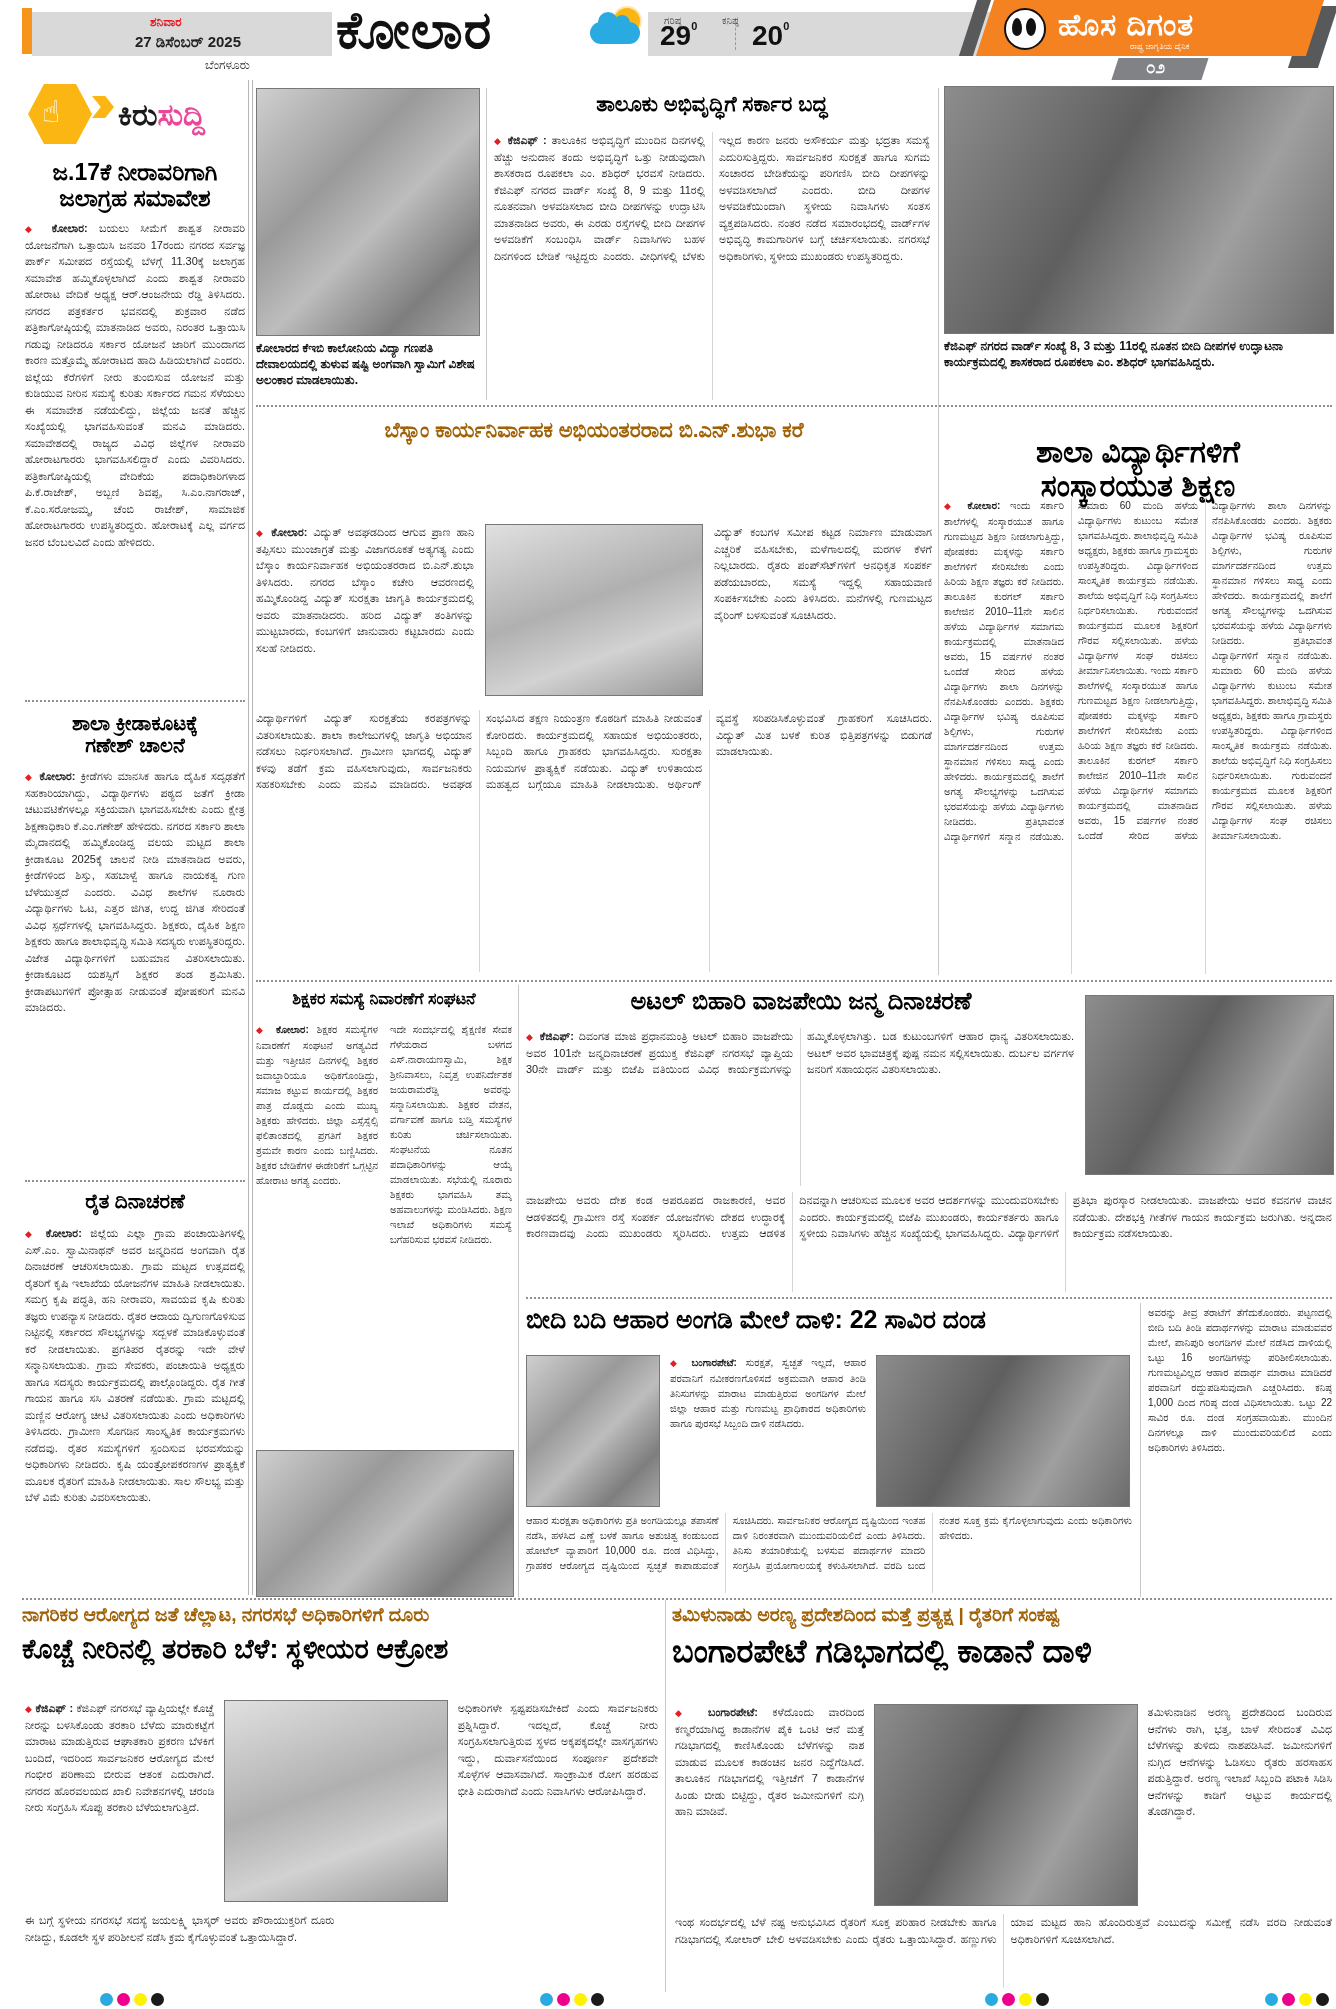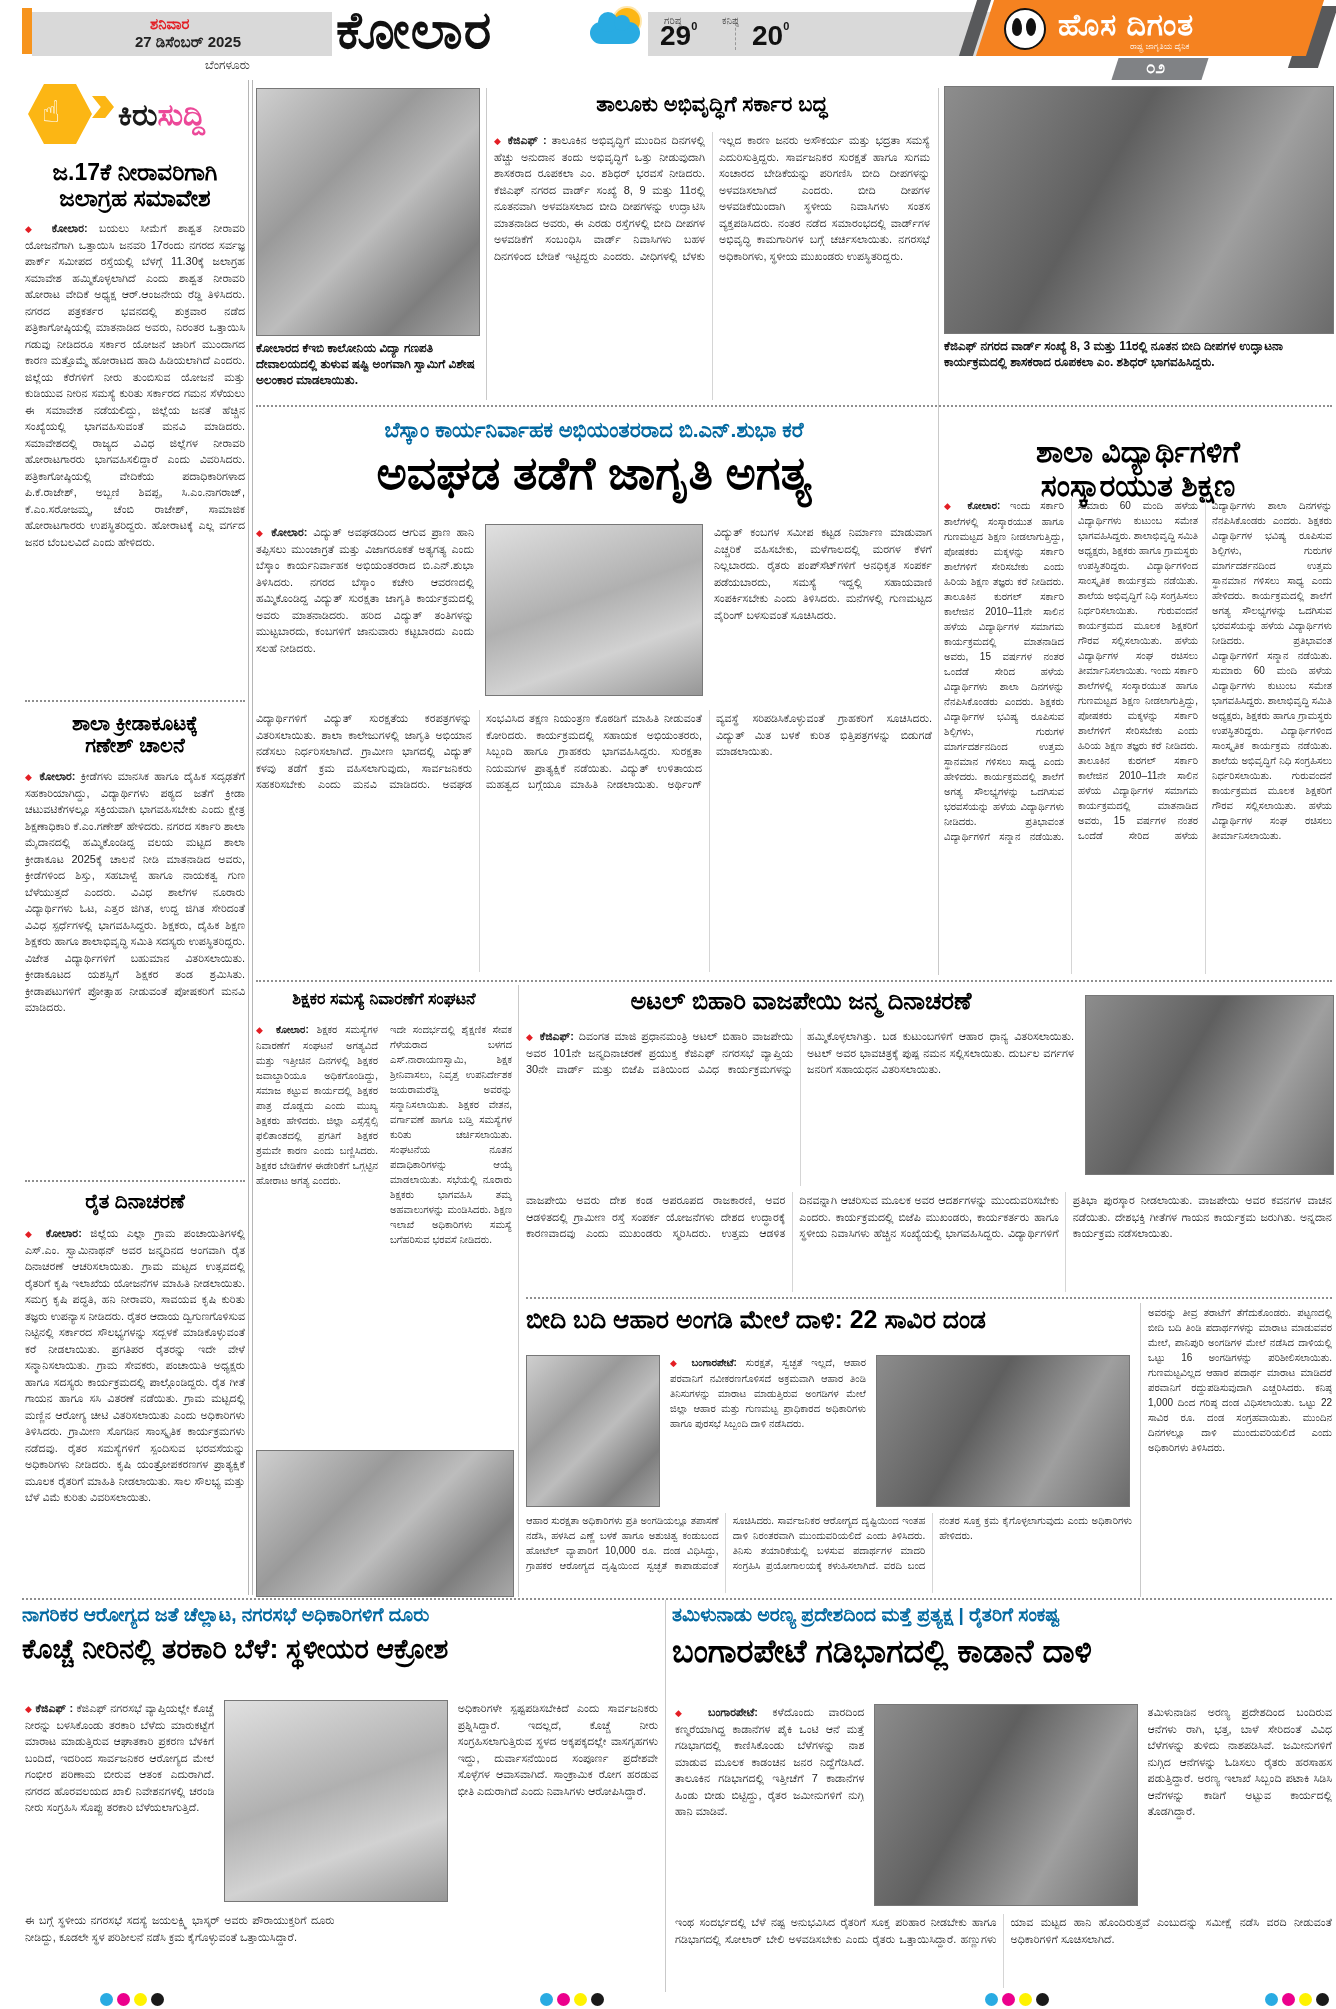--- a/index.html
+++ b/index.html
@@ -3,21 +3,21 @@
 <meta charset="utf-8">
 <style>
   html,body{margin:0;padding:0;background:#e8e8e8;}
   .page{position:relative;width:1336px;height:2009px;background:#ffffff;margin:0 auto;
         font-family:"Liberation Sans","DejaVu Sans",sans-serif;color:#1a1a1a;overflow:hidden;}
   
   .hdr-accent{position:absolute;left:22px;top:8px;width:10px;height:46px;background:#f7941d;}
   .hdr-bar{position:absolute;top:12px;height:44px;background:#d9d9d9;}
   .hdr-bar.left{left:32px;width:300px;}
   .hdr-bar.right{left:648px;width:345px;}
-  .hdr-day{position:absolute;left:150px;top:15px;font-size:15px;font-weight:bold;color:#e31e24;}
+  .hdr-day{position:absolute;left:150px;top:15px;font-size:12px;font-weight:bold;color:#e31e24;}
   .hdr-date{position:absolute;left:135px;top:33px;font-size:15px;font-weight:bold;color:#222;}
   .hdr-city{position:absolute;left:205px;top:58px;font-size:12px;color:#333;}
   .masthead{position:absolute;left:336px;top:0px;font-size:52px;font-weight:800;color:#111;letter-spacing:1px;}
   .wicon{position:absolute;left:588px;top:6px;width:72px;height:50px;}
   .wicon .sun{position:absolute;left:26px;top:2px;width:26px;height:26px;border-radius:50%;background:#fcb614;box-shadow:0 0 0 2px rgba(252,182,20,.35);}
   .wicon .cloud{position:absolute;left:2px;top:16px;width:50px;height:22px;border-radius:12px;background:#29abe2;}
   .wicon .cloud:before{content:"";position:absolute;left:8px;top:-10px;width:20px;height:20px;border-radius:50%;background:#29abe2;}
   .wicon .cloud:after{content:"";position:absolute;left:24px;top:-7px;width:16px;height:16px;border-radius:50%;background:#29abe2;}
   .wlabel{position:absolute;top:15px;font-size:10px;color:#444;}
   .wval{position:absolute;top:20px;font-size:28px;font-weight:800;color:#111;}
@@ -35,21 +35,21 @@
   .pageno{position:absolute;left:1146px;top:58px;font-size:17px;font-weight:bold;color:#fff;}
   
   .vl{position:absolute;border-left:1px solid #c9c9c9;width:0;}
   .vld{position:absolute;width:3px;border-left:1px solid #b5b5b5;border-right:1px solid #b5b5b5;}
   .ds{position:absolute;border-top:2px dotted #8f8f8f;height:0;}
   .photo{background:linear-gradient(135deg,#cfcfcf 0%,#9a9a9a 35%,#bdbdbd 55%,#7e7e7e 80%,#a9a9a9 100%);border:1px solid #777;}
   .photo.dk{background:linear-gradient(120deg,#8d8d8d,#5f5f5f 40%,#9f9f9f 70%,#6b6b6b);}
   .photo.lt{background:linear-gradient(160deg,#e0e0e0,#b0b0b0 45%,#d2d2d2 70%,#969696);}
   .abs{position:absolute;}
   .cap{font-size:12px;font-weight:bold;line-height:1.35;color:#111;}
-  .kick{font-weight:bold;color:#0369a1;text-align:center;}
+  .kick{font-weight:bold;color:#a16207;text-align:center;}
   .hl{font-weight:800;color:#000;text-align:center;line-height:1.12;}
   .bt{font-size:11px;line-height:1.5;text-align:justify;color:#1c1c1c;overflow:hidden;}
   .bt .dl{font-weight:bold;}
   .bt .bu{color:#e31e24;font-size:9px;}
   .cols2{column-count:2;column-gap:14px;column-rule:1px solid #d5d5d5;}
   .cols3{column-count:3;column-gap:14px;column-rule:1px solid #d5d5d5;}
   .row{display:flex;}
   
   .hex{position:absolute;left:28px;top:82px;width:64px;height:64px;background:#fcb614;
        clip-path:polygon(25% 3%,75% 3%,100% 50%,75% 97%,25% 97%,0 50%);}
@@ -142,21 +142,20 @@
   <div class="abs bt cols2" style="left:494px;top:132px;width:436px;height:268px;">
     <span class="bu">◆</span>
     <span class="dl">ಕೆಜಿಎಫ್ :</span>
     <span>ತಾಲೂಕಿನ ಅಭಿವೃದ್ಧಿಗೆ ಮುಂದಿನ ದಿನಗಳಲ್ಲಿ ಹೆಚ್ಚು ಅನುದಾನ ತಂದು ಅಭಿವೃದ್ಧಿಗೆ ಒತ್ತು ನೀಡುವುದಾಗಿ ಶಾಸಕರಾದ ರೂಪಕಲಾ ಎಂ. ಶಶಿಧರ್ ಭರವಸೆ ನೀಡಿದರು. ಕೆಜಿಎಫ್ ನಗರದ ವಾರ್ಡ್ ಸಂಖ್ಯೆ 8, 9 ಮತ್ತು 11ರಲ್ಲಿ ನೂತನವಾಗಿ ಅಳವಡಿಸಲಾದ ಬೀದಿ ದೀಪಗಳನ್ನು ಉದ್ಘಾಟಿಸಿ ಮಾತನಾಡಿದ ಅವರು, ಈ ಎರಡು ರಸ್ತೆಗಳಲ್ಲಿ ಬೀದಿ ದೀಪಗಳ ಅಳವಡಿಕೆಗೆ ಸಂಬಂಧಿಸಿ ವಾರ್ಡ್ ನಿವಾಸಿಗಳು ಬಹಳ ದಿನಗಳಿಂದ ಬೇಡಿಕೆ ಇಟ್ಟಿದ್ದರು ಎಂದರು. ವೀಧಿಗಳಲ್ಲಿ ಬೆಳಕು ಇಲ್ಲದ ಕಾರಣ ಜನರು ಅಸೌಕರ್ಯ ಮತ್ತು ಭದ್ರತಾ ಸಮಸ್ಯೆ ಎದುರಿಸುತ್ತಿದ್ದರು. ಸಾರ್ವಜನಿಕರ ಸುರಕ್ಷತೆ ಹಾಗೂ ಸುಗಮ ಸಂಚಾರದ ಬೇಡಿಕೆಯನ್ನು ಪರಿಗಣಿಸಿ ಬೀದಿ ದೀಪಗಳನ್ನು ಅಳವಡಿಸಲಾಗಿದೆ ಎಂದರು. ಬೀದಿ ದೀಪಗಳ ಅಳವಡಿಕೆಯಿಂದಾಗಿ ಸ್ಥಳೀಯ ನಿವಾಸಿಗಳು ಸಂತಸ ವ್ಯಕ್ತಪಡಿಸಿದರು. ನಂತರ ನಡೆದ ಸಮಾರಂಭದಲ್ಲಿ ವಾರ್ಡ್‌ಗಳ ಅಭಿವೃದ್ಧಿ ಕಾಮಗಾರಿಗಳ ಬಗ್ಗೆ ಚರ್ಚಿಸಲಾಯಿತು. ನಗರಸಭೆ ಅಧಿಕಾರಿಗಳು, ಸ್ಥಳೀಯ ಮುಖಂಡರು ಉಪಸ್ಥಿತರಿದ್ದರು.</span>
   </div>
 
   <div class="abs photo dk" style="left:944px;top:86px;width:388px;height:246px;"></div>
   <div class="abs cap" style="left:944px;top:338px;width:388px;">ಕೆಜಿಎಫ್ ನಗರದ ವಾರ್ಡ್ ಸಂಖ್ಯೆ 8, 3 ಮತ್ತು 11ರಲ್ಲಿ ನೂತನ ಬೀದಿ ದೀಪಗಳ ಉದ್ಘಾಟನಾ ಕಾರ್ಯಕ್ರಮದಲ್ಲಿ ಶಾಸಕರಾದ ರೂಪಕಲಾ ಎಂ. ಶಶಿಧರ್ ಭಾಗವಹಿಸಿದ್ದರು.</div>
 
   <div class="abs kick" style="left:256px;top:418px;width:676px;font-size:21px;">ಬೆಸ್ಕಾಂ ಕಾರ್ಯನಿರ್ವಾಹಕ ಅಭಿಯಂತರರಾದ ಬಿ.ಎನ್.ಶುಭಾ ಕರೆ</div>
-  <div class="abs hl" style="left:256px;top:448px;width:676px;font-size:46px;">ಅವಘಡ ತಡೆಗೆ ಜಾಗೃತಿ ಅಗತ್ಯ</div>
   <div class="abs row" style="left:256px;top:524px;width:676px;height:178px;">
     <div class="bt" style="width:218px;height:178px;">
       <span class="bu">◆</span>
       <span class="dl">ಕೋಲಾರ:</span>
       <span>ವಿದ್ಯುತ್ ಅವಘಡದಿಂದ ಆಗುವ ಪ್ರಾಣ ಹಾನಿ ತಪ್ಪಿಸಲು ಮುಂಜಾಗ್ರತೆ ಮತ್ತು ವಿಜಾಗರೂಕತೆ ಅತ್ಯಗತ್ಯ ಎಂದು ಬೆಸ್ಕಾಂ ಕಾರ್ಯನಿರ್ವಾಹಕ ಅಭಿಯಂತರರಾದ ಬಿ.ಎನ್.ಶುಭಾ ತಿಳಿಸಿದರು. ನಗರದ ಬೆಸ್ಕಾಂ ಕಚೇರಿ ಆವರಣದಲ್ಲಿ ಹಮ್ಮಿಕೊಂಡಿದ್ದ ವಿದ್ಯುತ್ ಸುರಕ್ಷತಾ ಜಾಗೃತಿ ಕಾರ್ಯಕ್ರಮದಲ್ಲಿ ಅವರು ಮಾತನಾಡಿದರು. ಹರಿದ ವಿದ್ಯುತ್ ತಂತಿಗಳನ್ನು ಮುಟ್ಟಬಾರದು, ಕಂಬಗಳಿಗೆ ಜಾನುವಾರು ಕಟ್ಟಬಾರದು ಎಂದು ಸಲಹೆ ನೀಡಿದರು.</span>
     </div>
     <div class="photo lt" style="width:216px;height:170px;margin:0 11px;"></div>
     <div class="bt" style="width:218px;height:178px;">
       <span>ವಿದ್ಯುತ್ ಕಂಬಗಳ ಸಮೀಪ ಕಟ್ಟಡ ನಿರ್ಮಾಣ ಮಾಡುವಾಗ ಎಚ್ಚರಿಕೆ ವಹಿಸಬೇಕು, ಮಳೆಗಾಲದಲ್ಲಿ ಮರಗಳ ಕೆಳಗೆ ನಿಲ್ಲಬಾರದು. ರೈತರು ಪಂಪ್‌ಸೆಟ್‌ಗಳಿಗೆ ಅನಧಿಕೃತ ಸಂಪರ್ಕ ಪಡೆಯಬಾರದು, ಸಮಸ್ಯೆ ಇದ್ದಲ್ಲಿ ಸಹಾಯವಾಣಿ ಸಂಪರ್ಕಿಸಬೇಕು ಎಂದು ತಿಳಿಸಿದರು. ಮನೆಗಳಲ್ಲಿ ಗುಣಮಟ್ಟದ ವೈರಿಂಗ್ ಬಳಸುವಂತೆ ಸೂಚಿಸಿದರು.</span>
     </div>

